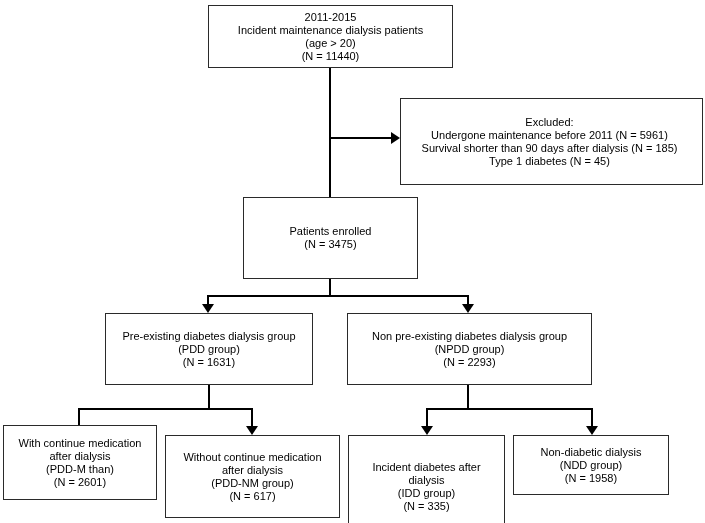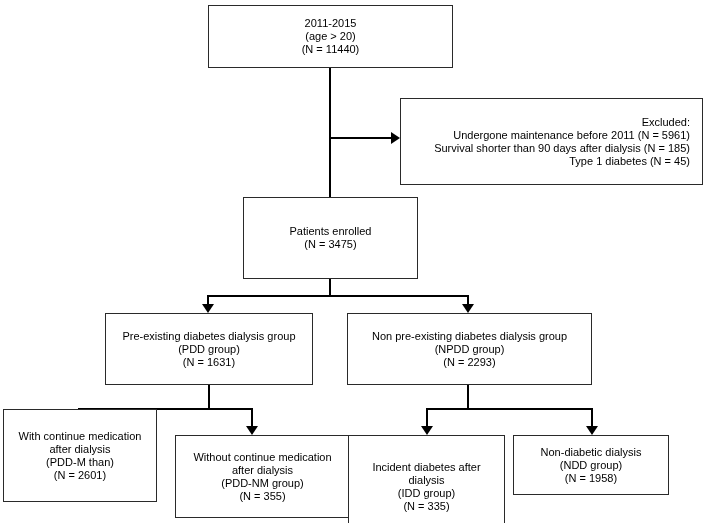--- a/index.html
+++ b/index.html
@@ -29,21 +29,21 @@
     color:var(--text);
     font-size:11px;
     line-height:13px;
     display:flex;
     flex-direction:column;
     justify-content:center;
     align-items:center;
     text-align:center;
   }
   .box.left-align{
-    align-items:flex-end;
+    align-items:center;
     text-align:left;
     padding-left:8px;
     padding-right:12px;
   }
   .tl{white-space:nowrap;}
   .line{
     position:absolute;
     background:var(--line);
   }
   .arr-down{
@@ -87,20 +87,21 @@
 
   <div class="line" style="left:467px;top:385px;width:2px;height:24px"></div>
   <div class="line" style="left:426px;top:408px;width:167px;height:2px"></div>
   <div class="line" style="left:426px;top:408px;width:2px;height:19px"></div>
   <div class="line" style="left:591px;top:408px;width:2px;height:19px"></div>
   <div class="arr-down" style="left:421px;top:426px"></div>
   <div class="arr-down" style="left:586px;top:426px"></div>
 
   <div class="box" style="left:208px;top:5px;width:245px;height:63px">
     <div class="tl">2011-2015</div>
+    <div class="tl">Incident maintenance dialysis patients</div>
     <div class="tl">(age &gt; 20)</div>
     <div class="tl">(N = 11440)</div>
   </div>
 
   <div class="box left-align" style="left:400px;top:98px;width:303px;height:87px">
     <div class="tl">Excluded:</div>
     <div class="tl">Undergone maintenance before 2011 (N = 5961)</div>
     <div class="tl">Survival shorter than 90 days after dialysis (N = 185)</div>
     <div class="tl">Type 1 diabetes (N = 45)</div>
   </div>
@@ -115,32 +116,32 @@
     <div class="tl">(PDD group)</div>
     <div class="tl">(N = 1631)</div>
   </div>
 
   <div class="box" style="left:347px;top:313px;width:245px;height:72px">
     <div class="tl">Non pre-existing diabetes dialysis group</div>
     <div class="tl">(NPDD group)</div>
     <div class="tl">(N = 2293)</div>
   </div>
 
-  <div class="box" style="left:3px;top:409px;width:154px;height:93px">
+  <div class="box" style="left:3px;top:425px;width:154px;height:75px">
     <div class="tl">With continue medication</div>
     <div class="tl">after dialysis</div>
     <div class="tl">(PDD-M than)</div>
     <div class="tl">(N = 2601)</div>
   </div>
 
-  <div class="box" style="left:175px;top:435px;width:175px;height:83px">
+  <div class="box" style="left:165px;top:435px;width:175px;height:83px">
     <div class="tl">Without continue medication</div>
     <div class="tl">after dialysis</div>
     <div class="tl">(PDD-NM group)</div>
-    <div class="tl">(N = 355)</div>
+    <div class="tl">(N = 617)</div>
   </div>
 
   <div class="box" style="left:348px;top:435px;width:157px;height:104px">
     <div class="tl">Incident diabetes after</div>
     <div class="tl">dialysis</div>
     <div class="tl">(IDD group)</div>
     <div class="tl">(N = 335)</div>
   </div>
 
   <div class="box" style="left:513px;top:435px;width:156px;height:60px">

